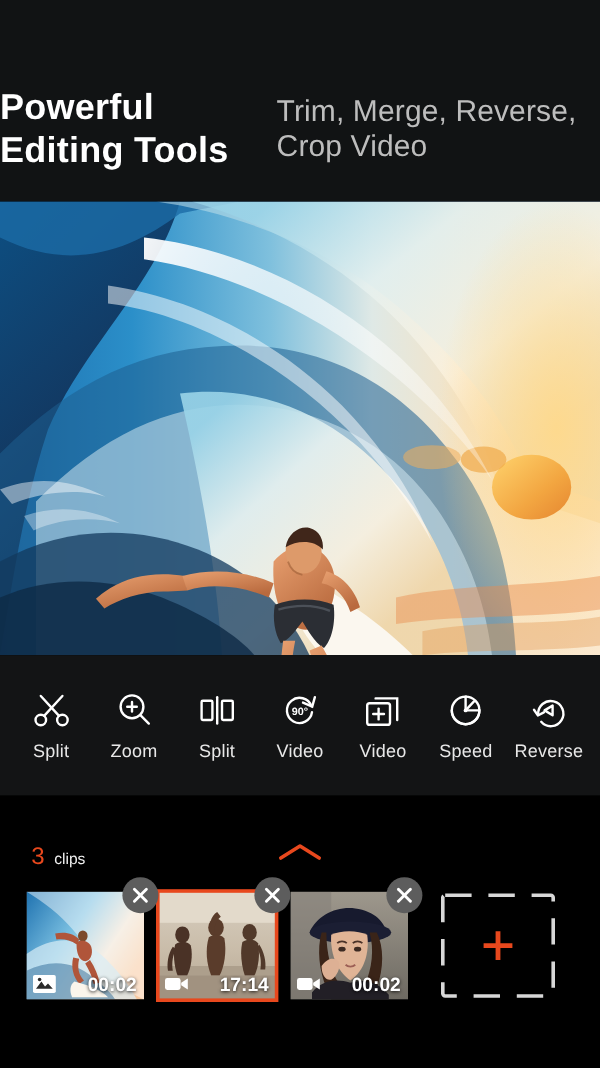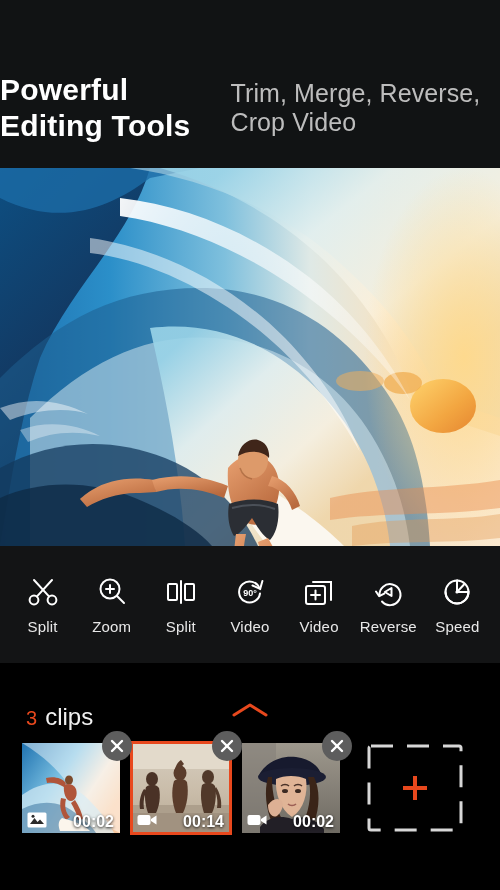--- a/index.html
+++ b/index.html
@@ -62,21 +62,21 @@
   
   .clips-panel {
     position: absolute; left: 0; top: 663px; width: 500px; height: 227px;
     background: #000000;
   }
   .clips-head {
     position: absolute; left: 26px; top: 40px;
     display: flex; align-items: baseline; gap: 8px;
   }
   .clips-count { color: #e8481d; font-size: 20px; }
-  .clips-word  { color: #f0f0f0; font-size: 24px; }
+  .clips-word  { color: #f0f0f0; font-size: 13px; }
 
   .collapse-caret {
     position: absolute; left: 228px; top: 36px;
     width: 44px; height: 22px; cursor: pointer;
   }
   .collapse-caret svg { display: block; }
 
   
   .clip-strip {
     position: absolute; left: 0; top: 80px; width: 412px; height: 140px;
@@ -292,39 +292,39 @@
           <rect x="4" y="11" width="19" height="18" rx="2"></rect>
           <line x1="13.5" y1="15.5" x2="13.5" y2="24.5"></line>
           <line x1="9" y1="20" x2="18" y2="20"></line>
         </svg>
       </span>
       <span class="tool-label">Video</span>
     </div>
 
     <div class="tool">
       <span class="tool-icon">
+        <svg viewBox="0 0 34 34" fill="none" stroke="#ffffff" stroke-width="2" stroke-linecap="round">
+          <path d="M17,5.5 A11.5,11.5 0 1 0 28.5,17 L17,17 Z" fill="none"></path>
+          <path d="M17,5.5 A11.5,11.5 0 1 1 5.5,17"></path>
+          <line x1="17" y1="17" x2="24" y2="9.5"></line>
+          <circle cx="17" cy="17" r="1.6" fill="#ffffff" stroke="none"></circle>
+        </svg>
+      </span>
+      <span class="tool-label">Speed</span>
+    </div>
+
+    <div class="tool">
+      <span class="tool-icon">
         <svg viewBox="0 0 34 34" fill="none" stroke="#ffffff" stroke-width="2" stroke-linecap="round" stroke-linejoin="round">
           <path d="M8.5,20.5 A10.5,10.5 0 1 1 11,26.5"></path>
           <polyline points="5,16.5 8.2,21.2 13.2,18.6"></polyline>
           <path d="M20.5,13 L20.5,21 L13.8,17 Z"></path>
         </svg>
       </span>
       <span class="tool-label">Reverse</span>
-    </div>
-
-    <div class="tool">
-      <span class="tool-icon">
-        <svg viewBox="0 0 34 34" fill="none" stroke="#ffffff" stroke-width="2" stroke-linecap="round">
-          <path d="M17,5.5 A11.5,11.5 0 1 0 28.5,17 L17,17 Z" fill="none"></path>
-          <path d="M17,5.5 A11.5,11.5 0 1 1 5.5,17"></path>
-          <line x1="17" y1="17" x2="24" y2="9.5"></line>
-          <circle cx="17" cy="17" r="1.6" fill="#ffffff" stroke="none"></circle>
-        </svg>
-      </span>
-      <span class="tool-label">Speed</span>
     </div>
 
   </div>
 
   <div class="clips-panel">
 
     <div class="clips-head">
       <span class="clips-count">3</span>
       <span class="clips-word">clips</span>
     </div>
@@ -414,21 +414,21 @@
             <line x1="10" y1="10" x2="20" y2="20" stroke="#ffffff" stroke-width="2.4" stroke-linecap="round"></line>
             <line x1="20" y1="10" x2="10" y2="20" stroke="#ffffff" stroke-width="2.4" stroke-linecap="round"></line>
           </svg>
         </div>
         <div class="clip-type-icon">
           <svg viewBox="0 0 20 16" width="20" height="16">
             <rect x="0.5" y="3" width="13" height="10" rx="2" fill="#ffffff"></rect>
             <path d="M14,7 L19.5,3.5 L19.5,12.5 L14,9 Z" fill="#ffffff"></path>
           </svg>
         </div>
-        <div class="clip-duration">00:14</div>
+        <div class="clip-duration">17:14</div>
       </div>
 
       <div class="clip">
         <div class="clip-thumb">
           <svg viewBox="0 0 98 90" preserveAspectRatio="none">
             <defs>
               <linearGradient id="t3a" x1="0" y1="0" x2="0" y2="1">
                 <stop offset="0%" stop-color="#9e988d"></stop>
                 <stop offset="100%" stop-color="#6e6a62"></stop>
               </linearGradient>

